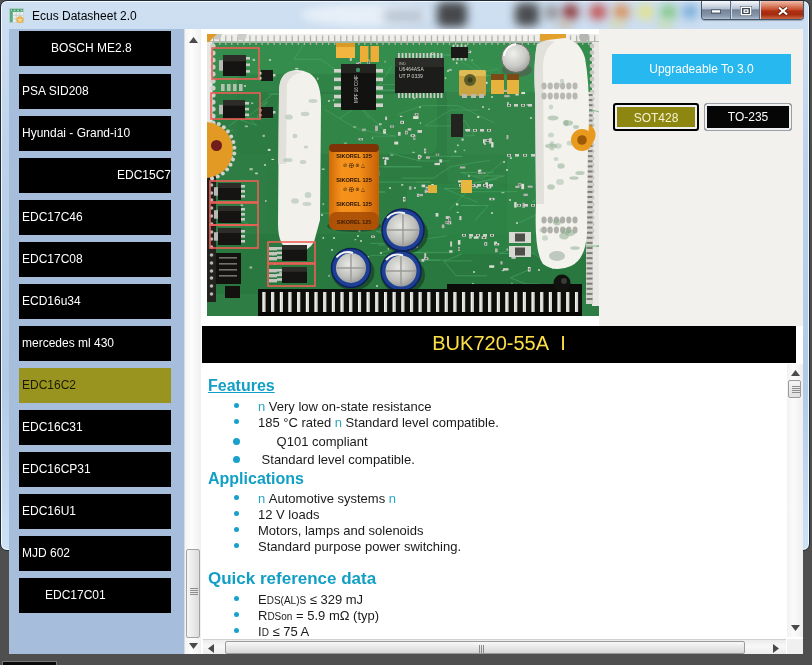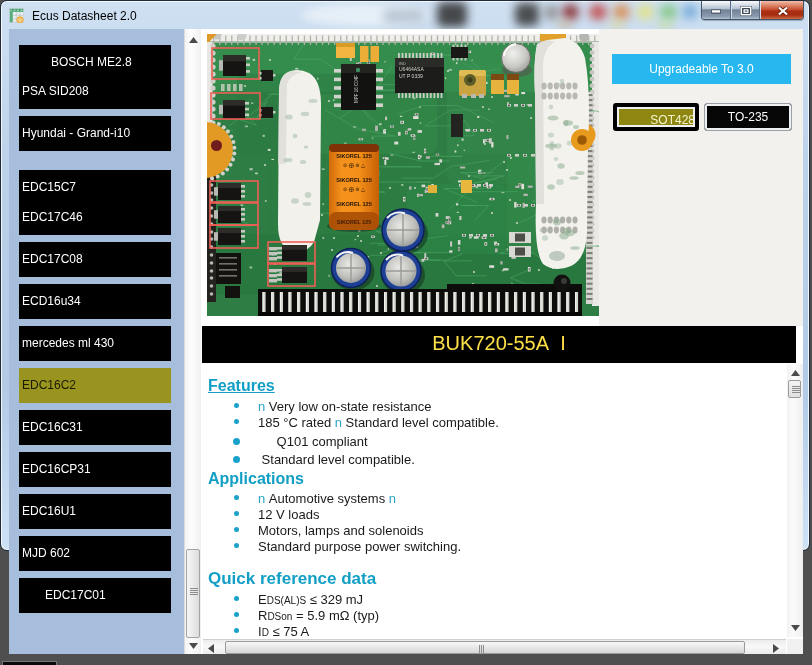--- a/index.html
+++ b/index.html
@@ -31,21 +31,21 @@
 
 #vs1 { position:absolute; left:175px; top:0; width:17px; height:625px; background:linear-gradient(90deg,#f4f4f4,#fdfdfd 40%,#f0f0f0); border-left:1px solid #dcdcdc; }
 .arr { position:absolute; }
 #vs1thumb { position:absolute; left:1px; top:520px; width:14px; height:89px; background:linear-gradient(90deg,#f6f6f6,#eaeaea 50%,#dcdcdc); border:1px solid #a3a3a3; border-radius:2px; }
 .gripH { position:absolute; left:3px; width:8px; height:1px; background:#8c8c8c; box-shadow:0 2px 0 #8c8c8c, 0 4px 0 #8c8c8c, 0 6px 0 #8c8c8c; }
 
 #content { position:absolute; left:192px; top:0; width:602px; height:625px; background:#fff; }
 #rpanel { position:absolute; left:398px; top:0; width:204px; height:297px; background:#f2f1ee; }
 #pcb { position:absolute; left:6px; top:5px; width:392px; height:282px; }
 #upbtn { position:absolute; left:411px; top:25px; width:179px; height:30px; background:#27b8f0; color:#fff; font-size:12px; text-align:center; line-height:30px; }
-#sotbtn { position:absolute; left:412px; top:74px; width:86px; height:28px; background:#8d8712; color:#f7f3cf; font-size:12px; text-align:right; line-height:26px; border:4px solid #000000; border-radius:3px; box-shadow:inset 0 0 0 2px #eef0f2; }
+#sotbtn { position:absolute; left:412px; top:74px; width:86px; height:28px; background:#8d8712; color:#f7f3cf; font-size:12px; text-align:center; line-height:26px; border:2px solid #000000; border-radius:3px; box-shadow:inset 0 0 0 2px #eef0f2; }
 #tobtn { position:absolute; left:503px; top:74px; width:88px; height:28px; background:#060606; color:#fbfbfb; font-size:12px; text-align:center; line-height:26px; border:1px solid #9ba0a6; border-radius:3px; box-shadow:inset 0 0 0 2px #eef0f2; }
 #banner { position:absolute; left:1px; top:297px; width:594px; height:37px; background:#000; color:#fde047; font-size:20px; text-align:center; line-height:34px; }
 #doc { position:absolute; left:0px; top:334px; width:586px; height:275px; background:#fff; }
 
 .h1 { position:absolute; left:7px; color:#129fc5; font-weight:bold; font-size:16px; white-space:nowrap; }
 .li { position:absolute; left:57px; color:#1a1a1a; font-size:13px; white-space:nowrap; }
 .li .n { color:#2aa6c2; }
 .dot { position:absolute; left:33px; width:5px; height:5px; border-radius:50%; background:#18a2cb; }
 .dot.big { width:7px; height:7px; left:32px; }
 .sub { font-size:10px; }
@@ -117,24 +117,24 @@
       </div>
     <div class="wbtn" id="bclose">
         <svg width="11" height="9" viewBox="0 0 11 9">
           <path d="M1.2 0.8 L9.8 8.2 M9.8 0.8 L1.2 8.2" fill="none" stroke="#5f1a06" stroke-width="3.6"></path>
           <path d="M1.4 1 L9.6 8 M9.6 1 L1.4 8" fill="none" stroke="#fefefe" stroke-width="2.2"></path>
         </svg>
       </div>
   </div>
   <div id="client">
     <div id="sidebar">
-        <div class="sbtn" style="top: 16px; padding-left: 32px;">BOSCH ME2.8</div>
+        <div class="sbtn" style="top: 2px; padding-left: 32px;">BOSCH ME2.8</div>
         <div class="sbtn" style="top: 45px;">PSA SID208</div>
         <div class="sbtn" style="top: 87px;">Hyundai - Grand-i10</div>
-        <div class="sbtn" style="top: 141px;">EDC15C7</div>
+        <div class="sbtn" style="top: 129px; text-align: right;">EDC15C7</div>
         <div class="sbtn" style="top: 171px;">EDC17C46</div>
         <div class="sbtn" style="top: 213px;">EDC17C08</div>
         <div class="sbtn" style="top: 255px;">ECD16u34</div>
         <div class="sbtn" style="top: 297px;">mercedes ml 430</div>
         <div class="sbtn sel" style="top: 339px;">EDC16C2</div>
         <div class="sbtn" style="top: 381px;">EDC16C31</div>
         <div class="sbtn" style="top: 423px;">EDC16CP31</div>
         <div class="sbtn" style="top: 465px;">EDC16U1</div>
         <div class="sbtn" style="top: 507px;">MJD 602</div>
         <div class="sbtn" style="top: 549px; padding-left: 26px;">EDC17C01</div>

